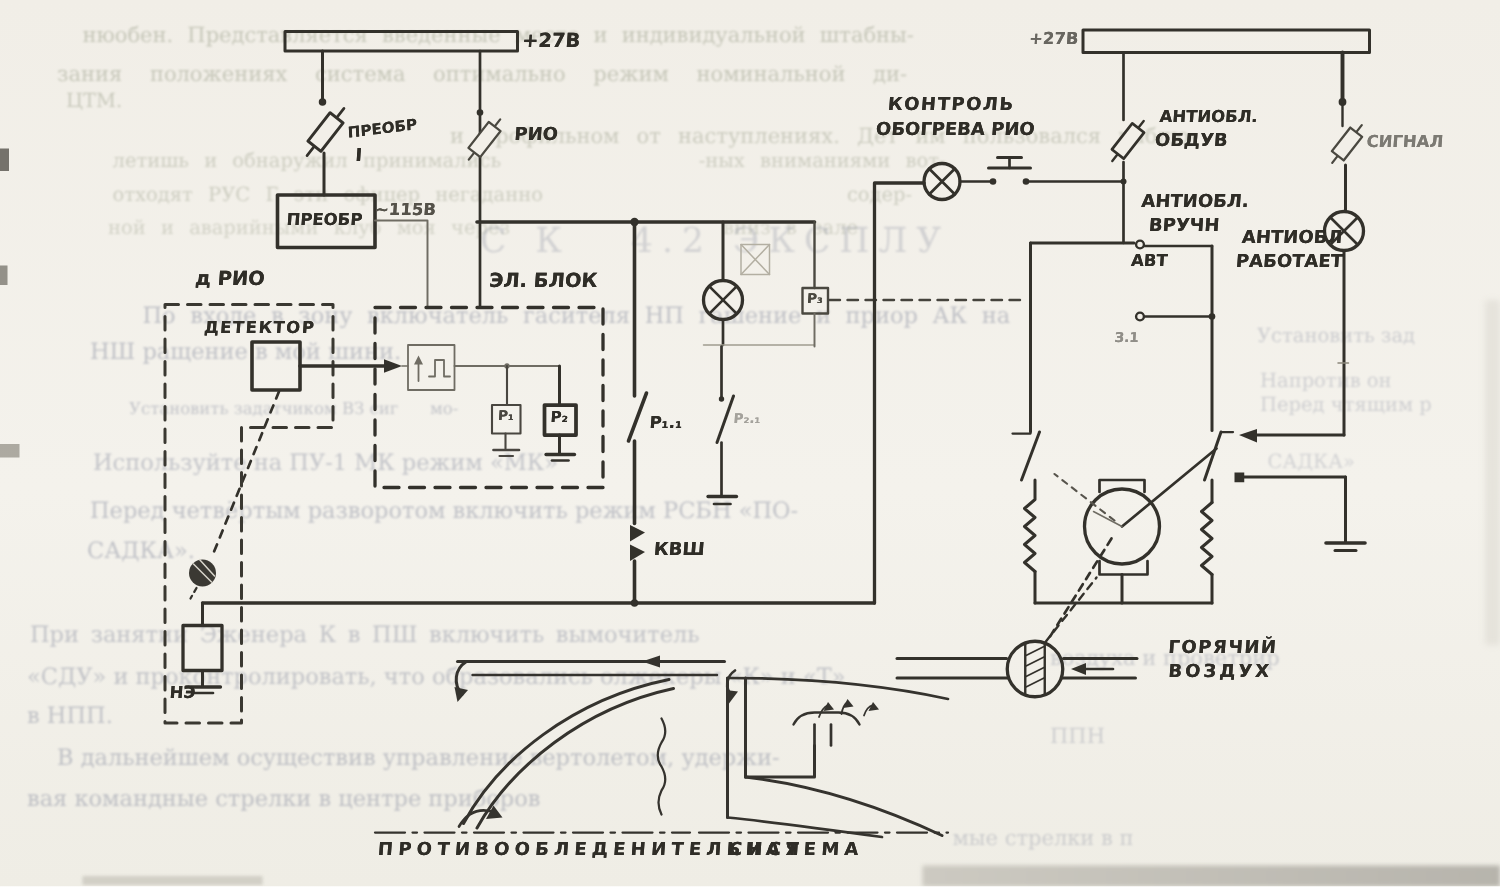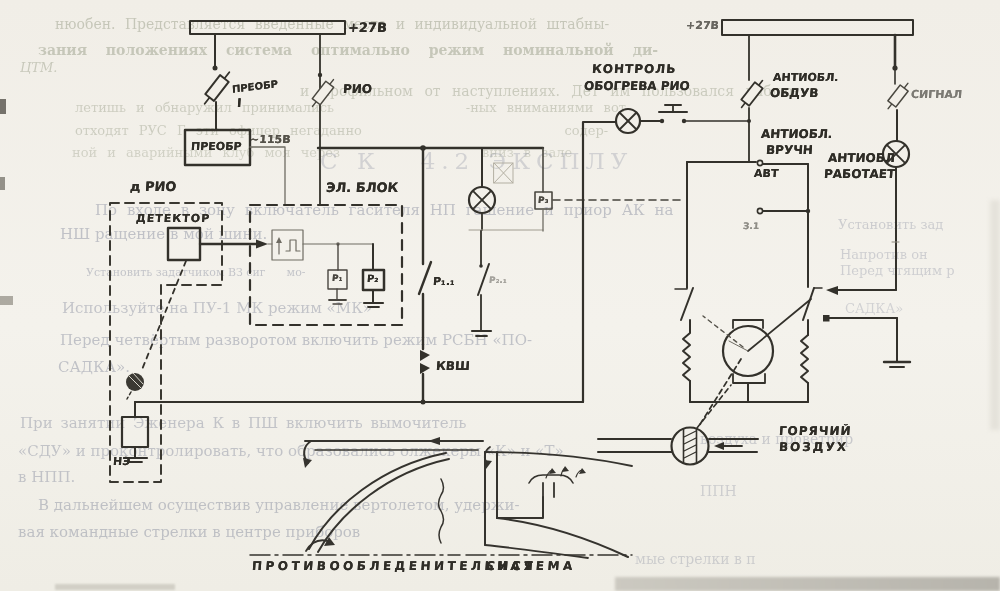--- a/index.html
+++ b/index.html
@@ -14,22 +14,22 @@
        white-space:pre;filter:blur(0.6px);line-height:1;}
   .blu{color:#7b8196;}
   .artifact{position:absolute;}
 </style>
 </head>
 <body>
 
 <div class="page">
 
   <div class="bleed-line" style="left:55px;top:17px;font-size:14px;opacity:.40;word-spacing:5px;">нюобен. Представляется введенные месте и индивидуальной штабны-</div>
-  <div class="bleed-line" style="left:38px;top:43px;font-size:14px;opacity:.40;word-spacing:14px;font-weight:bold;">зания положениях система оптимально режим номинальной ди-</div>
-  <div class="bleed-line" style="left:20px;top:61px;font-size:13px;opacity:.38;font-style:italic;">ЦТМ.</div>
+  <div class="bleed-line" style="left:38px;top:43px;font-size:14px;opacity:.40;word-spacing:14px;">зания положениях система оптимально режим номинальной ди-</div>
+  <div class="bleed-line" style="left:44px;top:61px;font-size:13px;opacity:.38;">ЦТМ.</div>
   <div class="bleed-line" style="left:300px;top:84px;font-size:14px;opacity:.36;word-spacing:7px;">и профильном от наступлениях. Дет им пользовался наблю-</div>
   <div class="bleed-line" style="left:75px;top:101px;font-size:13px;opacity:.34;word-spacing:6px;">летишь и обнаружил принимались             -ных вниманиями вот-</div>
   <div class="bleed-line" style="left:75px;top:124px;font-size:13px;opacity:.34;word-spacing:6px;">отходят РУС Г эти офицер негаданно                    содер-</div>
   <div class="bleed-line" style="left:72px;top:146px;font-size:13px;opacity:.30;word-spacing:6px;">ной и аварийными клуб моя через              вниз в зале</div>
   <div class="bleed-line blu" style="left:320px;top:150px;font-size:23px;opacity:.27;letter-spacing:6px;text-align:right;">С К   4.2 ЭКСПЛУ</div>
   <div class="bleed-line blu" style="left:95px;top:203px;font-size:15px;opacity:.42;word-spacing:5px;">По входе в зону включатель гасителя НП гашение и приор АК на</div>
   <div class="bleed-line blu" style="left:60px;top:227px;font-size:15px;opacity:.42;">НШ ращение в мой шини.</div>
   <div class="bleed-line blu" style="left:838px;top:218px;font-size:13px;opacity:.32;">Установить зад</div>
   <div class="bleed-line blu" style="left:62px;top:267px;font-size:11px;opacity:.40;margin-left:24px;">Установить задатчиком ВЗ сиг      мо-</div>
   <div class="bleed-line blu" style="left:840px;top:248px;font-size:13px;opacity:.30;">Напротив он</div>

